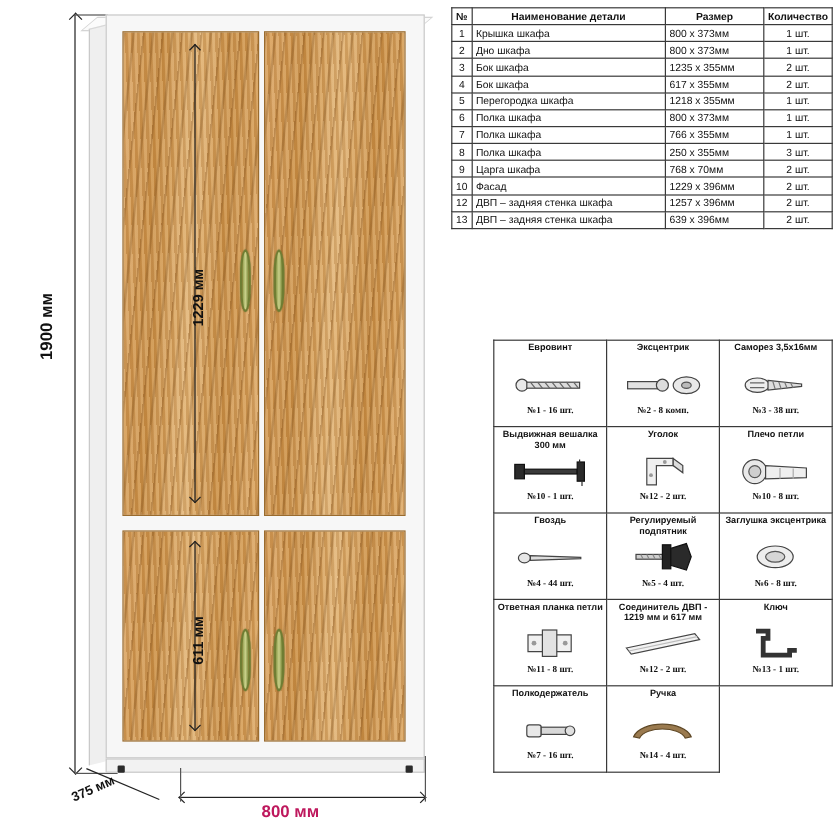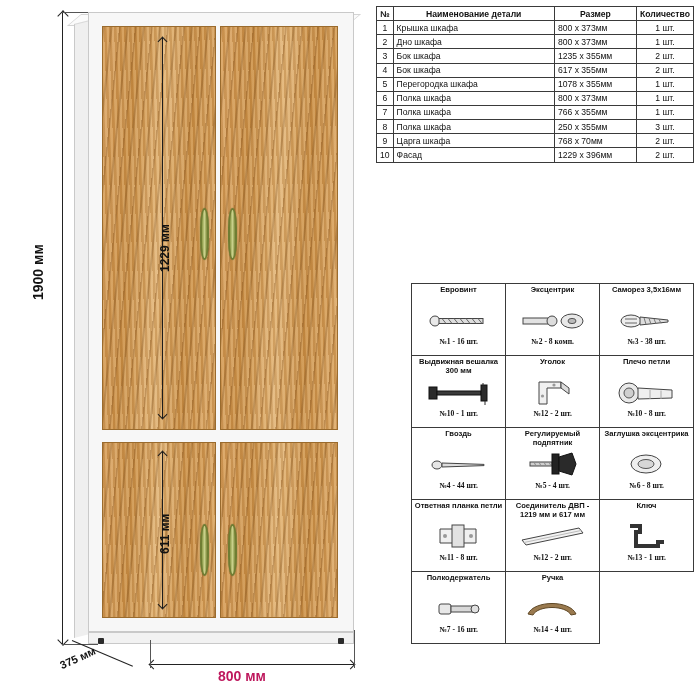--- a/index.html
+++ b/index.html
@@ -247,21 +247,21 @@
       </tr>
       <tr>
         <td class="num">4</td>
         <td class="name">Бок шкафа</td>
         <td class="size">617 x 355мм</td>
         <td class="qty">2 шт.</td>
       </tr>
       <tr>
         <td class="num">5</td>
         <td class="name">Перегородка шкафа</td>
-        <td class="size">1078 x 355мм</td>
+        <td class="size">1218 x 355мм</td>
         <td class="qty">1 шт.</td>
       </tr>
       <tr>
         <td class="num">6</td>
         <td class="name">Полка шкафа</td>
         <td class="size">800 x 373мм</td>
         <td class="qty">1 шт.</td>
       </tr>
       <tr>
         <td class="num">7</td>
@@ -278,20 +278,32 @@
       <tr>
         <td class="num">9</td>
         <td class="name">Царга шкафа</td>
         <td class="size">768 x 70мм</td>
         <td class="qty">2 шт.</td>
       </tr>
       <tr>
         <td class="num">10</td>
         <td class="name">Фасад</td>
         <td class="size">1229 x 396мм</td>
+        <td class="qty">2 шт.</td>
+      </tr>
+      <tr>
+        <td class="num">12</td>
+        <td class="name">ДВП – задняя стенка шкафа</td>
+        <td class="size">1257 x 396мм</td>
+        <td class="qty">2 шт.</td>
+      </tr>
+      <tr>
+        <td class="num">13</td>
+        <td class="name">ДВП – задняя стенка шкафа</td>
+        <td class="size">639 x 396мм</td>
         <td class="qty">2 шт.</td>
       </tr>
     </tbody>
 </table>
 
 <table id="hardware-grid">
   <tbody id="hardware-body">
       <tr>
         <td>
           <span class="hw-title">Еврoвинт</span>

